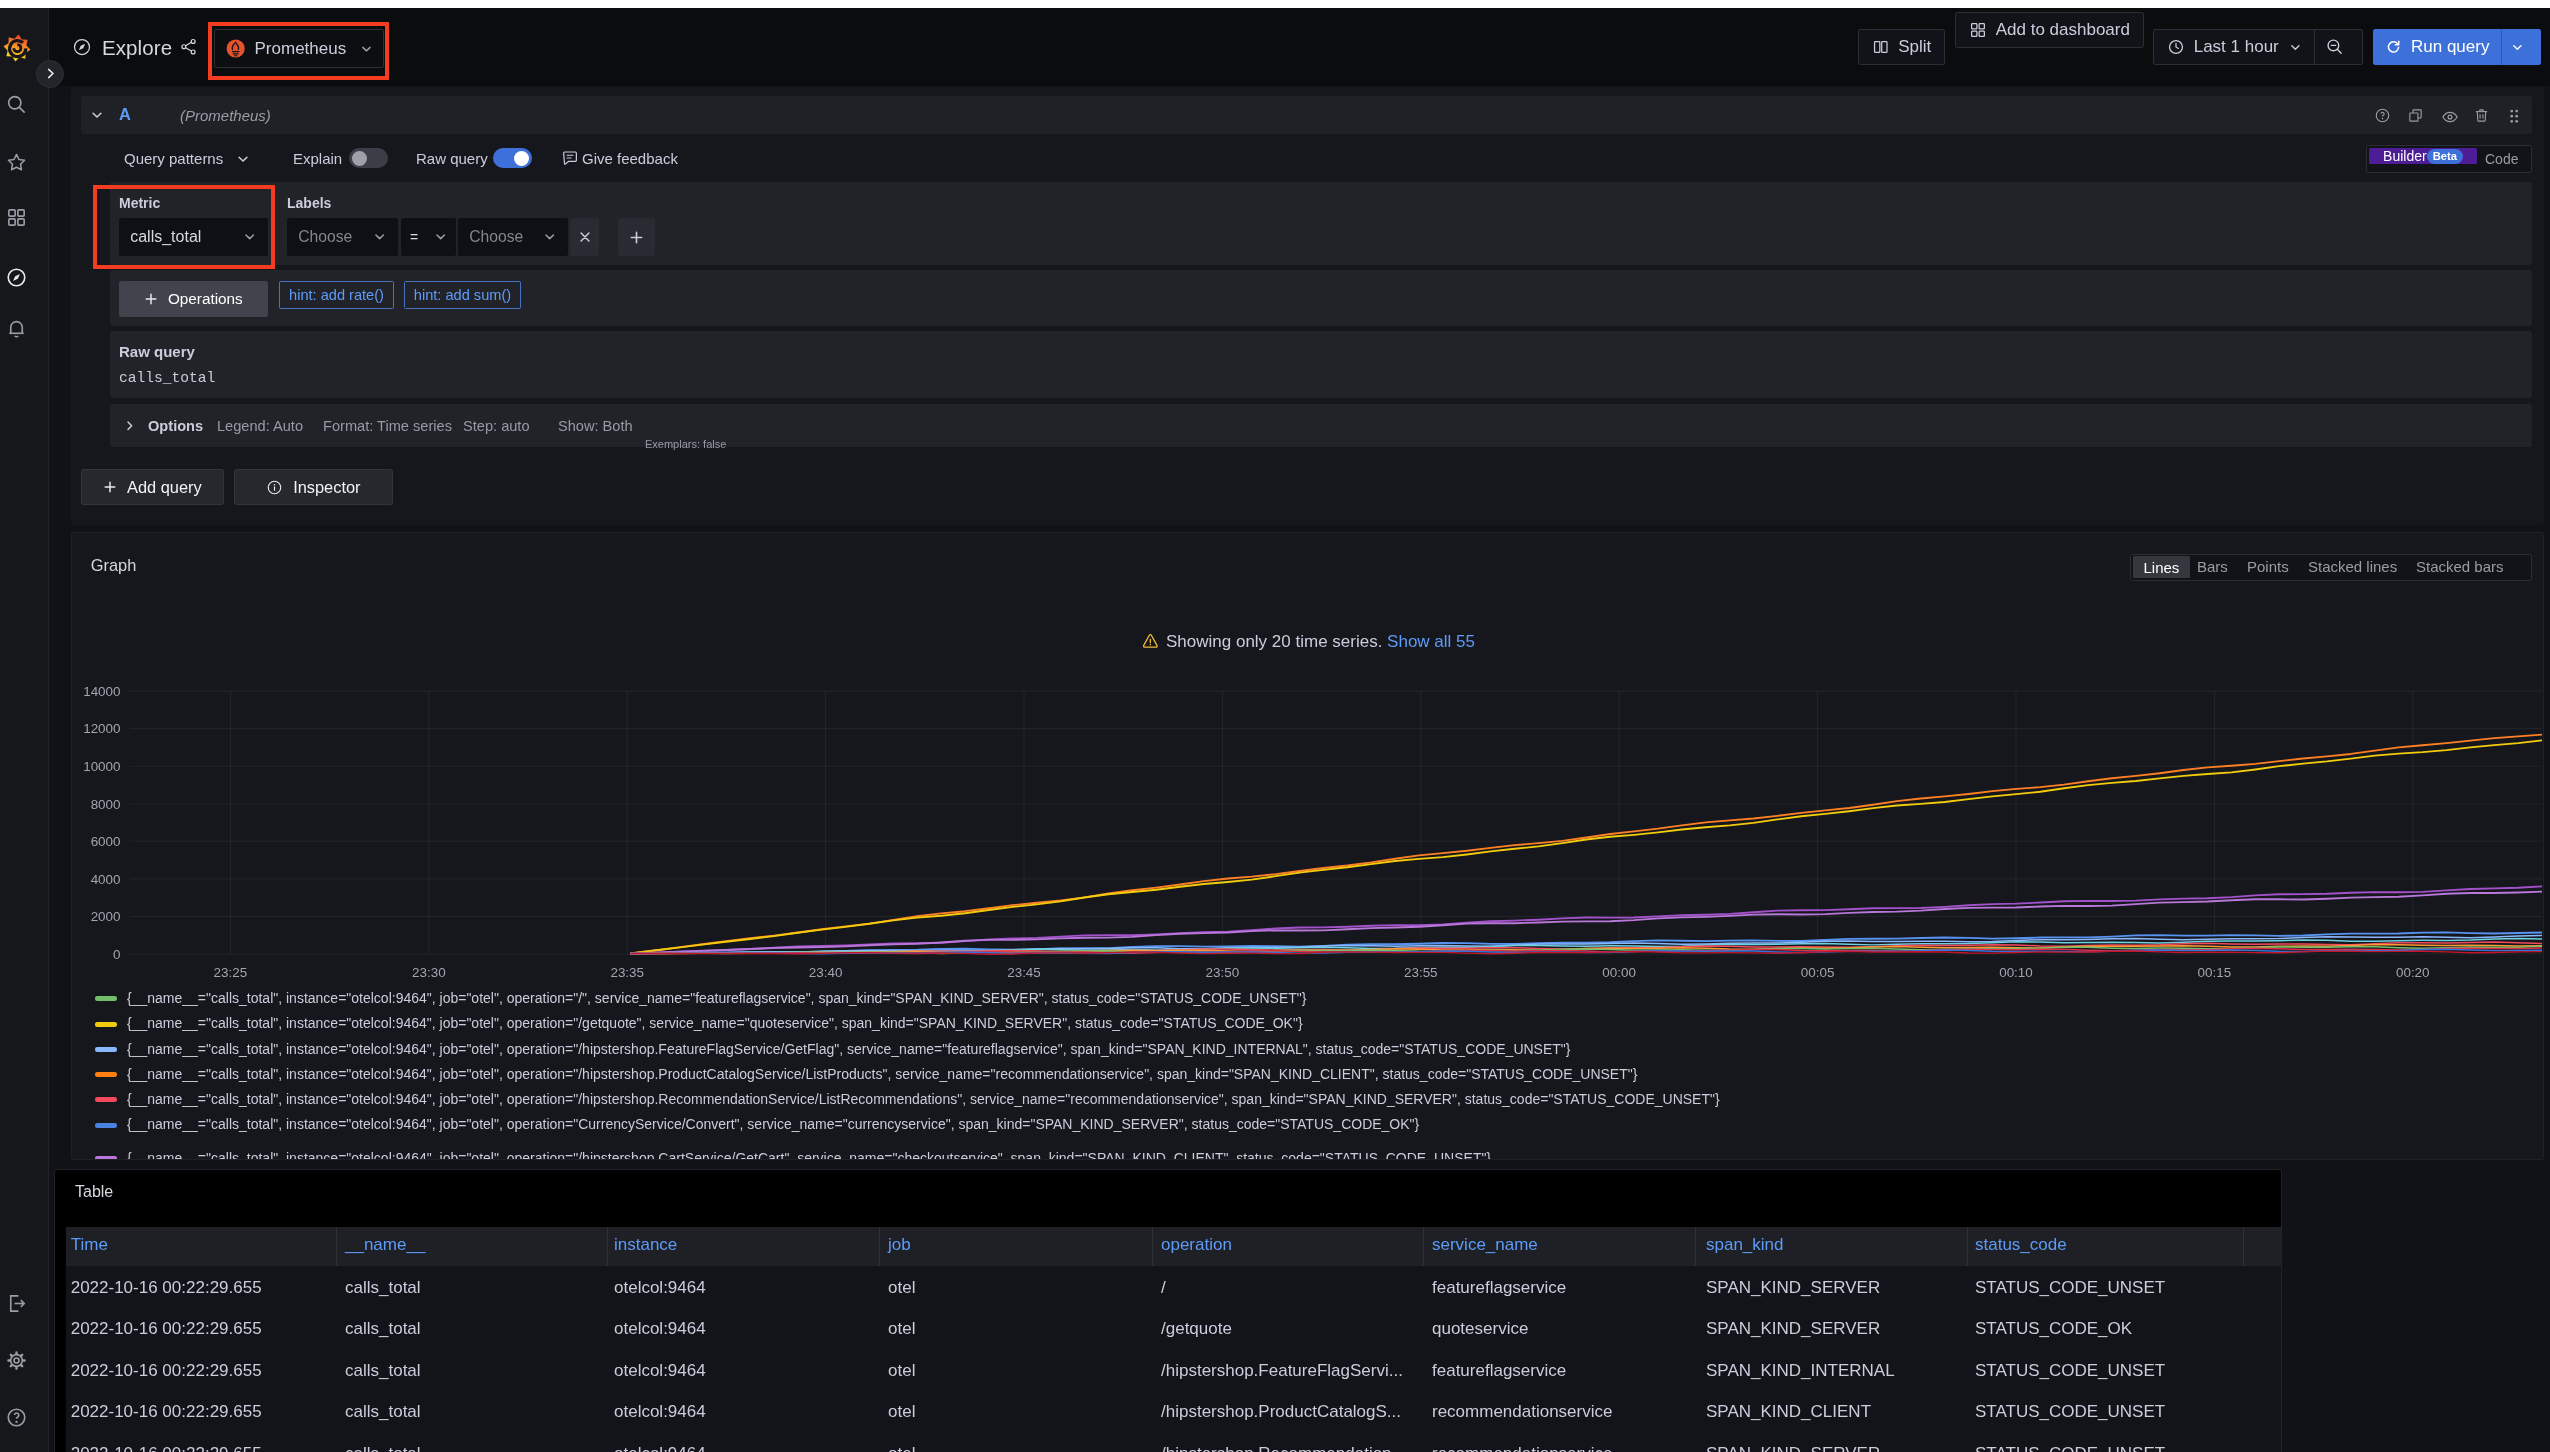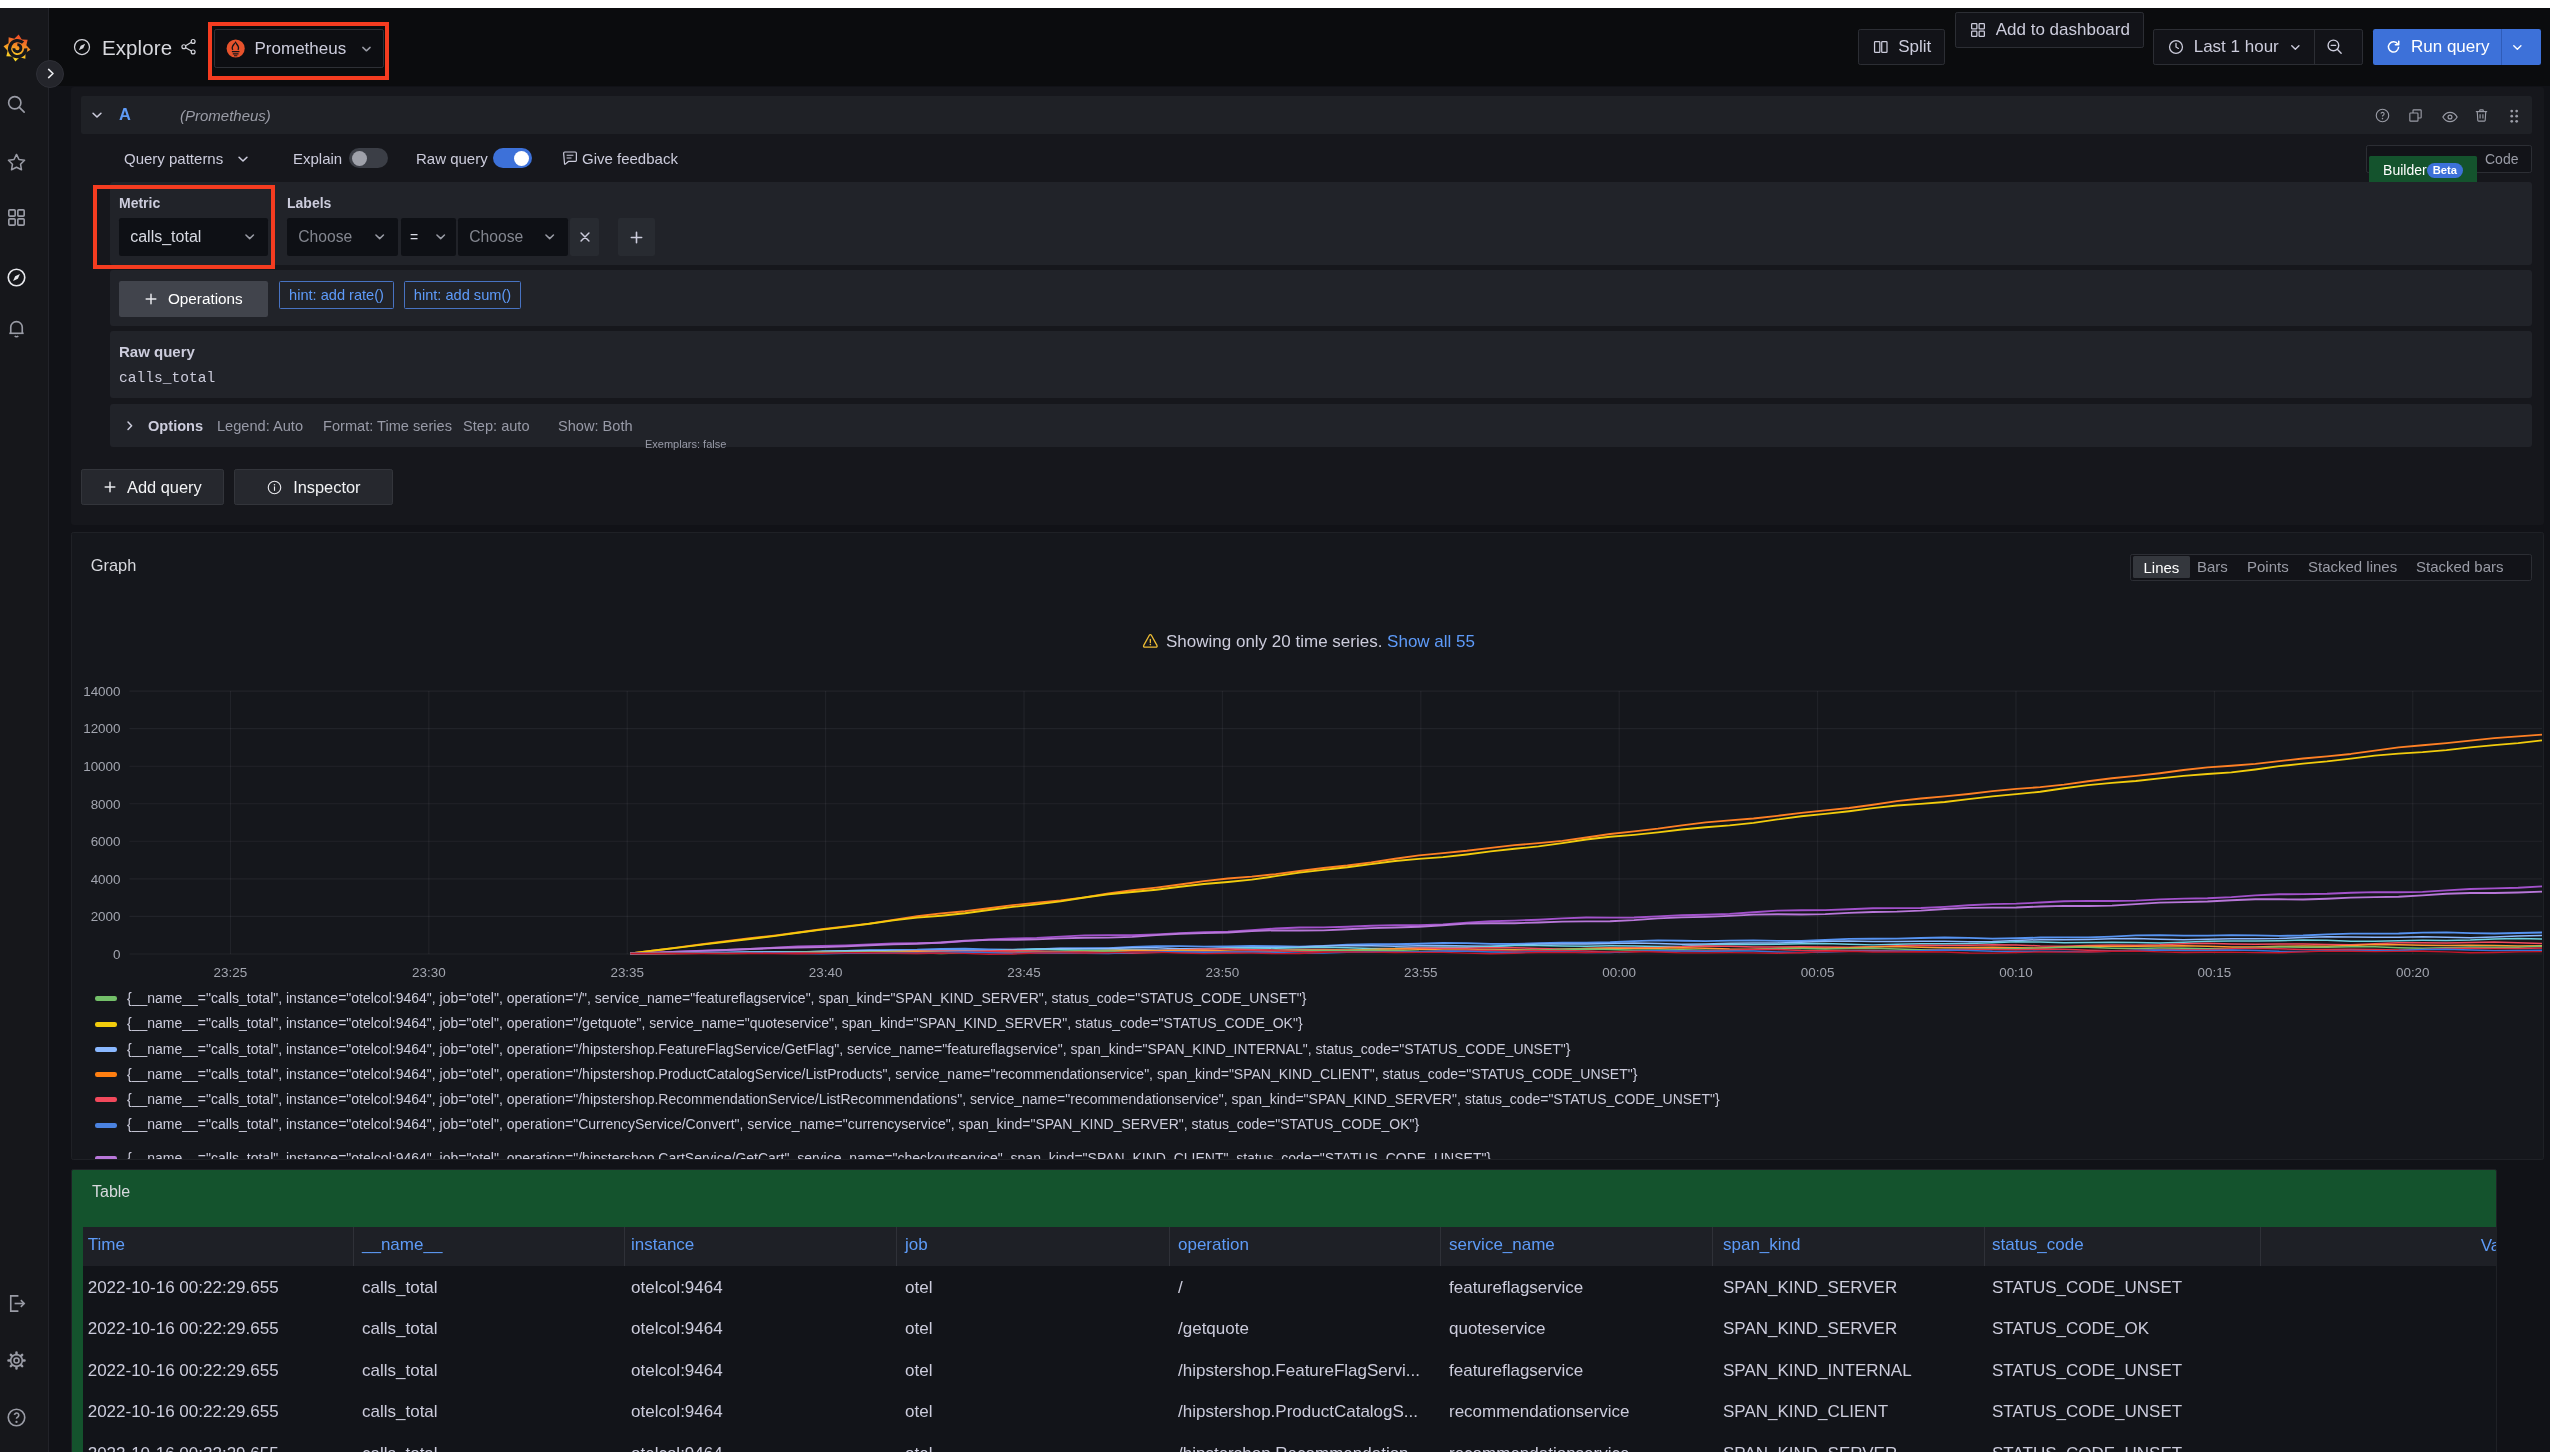--- a/index.html
+++ b/index.html
@@ -245,21 +245,21 @@
   </div>
 <div class="ab" style="left:561px;top:149px">
 <svg width="18" height="18" viewBox="0 0 24 24" fill="none" stroke="#ccccdc" stroke-width="1.6">
       <path d="M3.5 5.5A1.5 1.5 0 0 1 5 4h14a1.5 1.5 0 0 1 1.5 1.5v9.6A1.5 1.5 0 0 1 19 16.6h-9l-4.3 3.6a.6.6 0 0 1-1-.5z"></path>
       <path d="M7.5 8.3h9M7.5 12h6.5"></path>
     </svg>
   </div>
 <div class="ab" style="left:582px;top:150px;font-size:15px;color:#ccccdc">Give feedback</div>
 
 <div class="ab" style="left:2366px;top:145px;width:166px;height:28px;border:1.1px solid #2c2e34;border-radius:2.2px;background:#121318"></div>
-<div class="ab fx" style="left:2369px;top:156px;width:108px;height:28px;background:#14532d;border-radius:1.5px;justify-content:center">
+<div class="ab fx" style="left:2369px;top:148px;width:108px;height:16px;background:#4c1d95;border-radius:1.5px;justify-content:center">
  <span style="font-size:14px;font-weight:500;color:#ffffff">Builder</span>
  <span style="background:#3d71d9;color:#fff;font-size:11.2px;font-weight:700;border-radius:8.2px;padding:1.5px 6px">Beta</span>
   </div>
 <div class="ab" style="left:2485px;top:151px;font-size:14px;font-weight:500;color:#9a9ca6">Code</div>
 
 <div class="panel" style="left:110px;top:182px;width:2422px;height:83px"></div>
 <div class="ab lbl" style="left:119px;top:195px">Metric</div>
 <div class="ab sel" style="left:119px;top:218px;width:149px">
  <span style="color:#d9dbe4;font-size:16px">calls_total</span>
  <svg width="13.4" height="13.4" viewBox="0 0 16 16" fill="none" stroke="#9a9ca6" stroke-width="1.8" stroke-linecap="round" stroke-linejoin="round">
@@ -429,21 +429,21 @@
 <div style="position:absolute;left:23px;top:539px;width:21.7px;height:4.5px;border-radius:2.2px;background:#ff7f11"></div>
 <div style="position:absolute;left:55px;top:533px;font-size:14px;color:#ccccdc;white-space:nowrap">{__name__="calls_total", instance="otelcol:9464", job="otel", operation="/hipstershop.ProductCatalogService/ListProducts", service_name="recommendationservice", span_kind="SPAN_KIND_CLIENT", status_code="STATUS_CODE_UNSET"}</div>
 <div style="position:absolute;left:23px;top:564px;width:21.7px;height:4.5px;border-radius:2.2px;background:#f2495c"></div>
 <div style="position:absolute;left:55px;top:558px;font-size:14px;color:#ccccdc;white-space:nowrap">{__name__="calls_total", instance="otelcol:9464", job="otel", operation="/hipstershop.RecommendationService/ListRecommendations", service_name="recommendationservice", span_kind="SPAN_KIND_SERVER", status_code="STATUS_CODE_UNSET"}</div>
 <div style="position:absolute;left:23px;top:590px;width:21.7px;height:4.5px;border-radius:2.2px;background:#4a82e0"></div>
 <div style="position:absolute;left:55px;top:583px;font-size:14px;color:#ccccdc;white-space:nowrap">{__name__="calls_total", instance="otelcol:9464", job="otel", operation="CurrencyService/Convert", service_name="currencyservice", span_kind="SPAN_KIND_SERVER", status_code="STATUS_CODE_OK"}</div>
 <div style="position:absolute;left:23px;top:623px;width:21.7px;height:4.5px;border-radius:2.2px;background:#b877d9"></div>
 <div style="position:absolute;left:55px;top:617px;font-size:14px;color:#ccccdc;white-space:nowrap">{__name__="calls_total", instance="otelcol:9464", job="otel", operation="/hipstershop.CartService/GetCart", service_name="checkoutservice", span_kind="SPAN_KIND_CLIENT", status_code="STATUS_CODE_UNSET"}</div>
 </div>
 
-<div class="ab" style="left:71px;top:1169px;width:2426px;height:284px;background:#14532d;border:0.7px solid #1f2126;border-radius:2.2px 2.2px 0 0;overflow:hidden">
+<div class="ab" style="left:54px;top:1169px;width:2228px;height:284px;background:#000000;border:0.7px solid #1f2126;border-radius:2.2px 2.2px 0 0;overflow:hidden">
  <div style="position:absolute;left:20px;top:13.4px;font-size:16px;font-weight:500;color:#d8d9de">Table</div>
  <div style="position:absolute;left:10.5px;top:57px;width:2451px;height:39px;background:#1e2026"></div>
 <div style="position:absolute;left:15.7px;top:65px;font-size:17px;color:#5e9bf7">Time</div>
 <div style="position:absolute;left:290px;top:65px;font-size:17px;color:#5e9bf7">__name__</div>
 <div style="position:absolute;left:559px;top:65px;font-size:17px;color:#5e9bf7">instance</div>
 <div style="position:absolute;left:833px;top:65px;font-size:17px;color:#5e9bf7">job</div>
 <div style="position:absolute;left:1106px;top:65px;font-size:17px;color:#5e9bf7">operation</div>
 <div style="position:absolute;left:1377px;top:65px;font-size:17px;color:#5e9bf7">service_name</div>
 <div style="position:absolute;left:1651px;top:65px;font-size:17px;color:#5e9bf7">span_kind</div>
 <div style="position:absolute;left:1920px;top:65px;font-size:17px;color:#5e9bf7">status_code</div>

